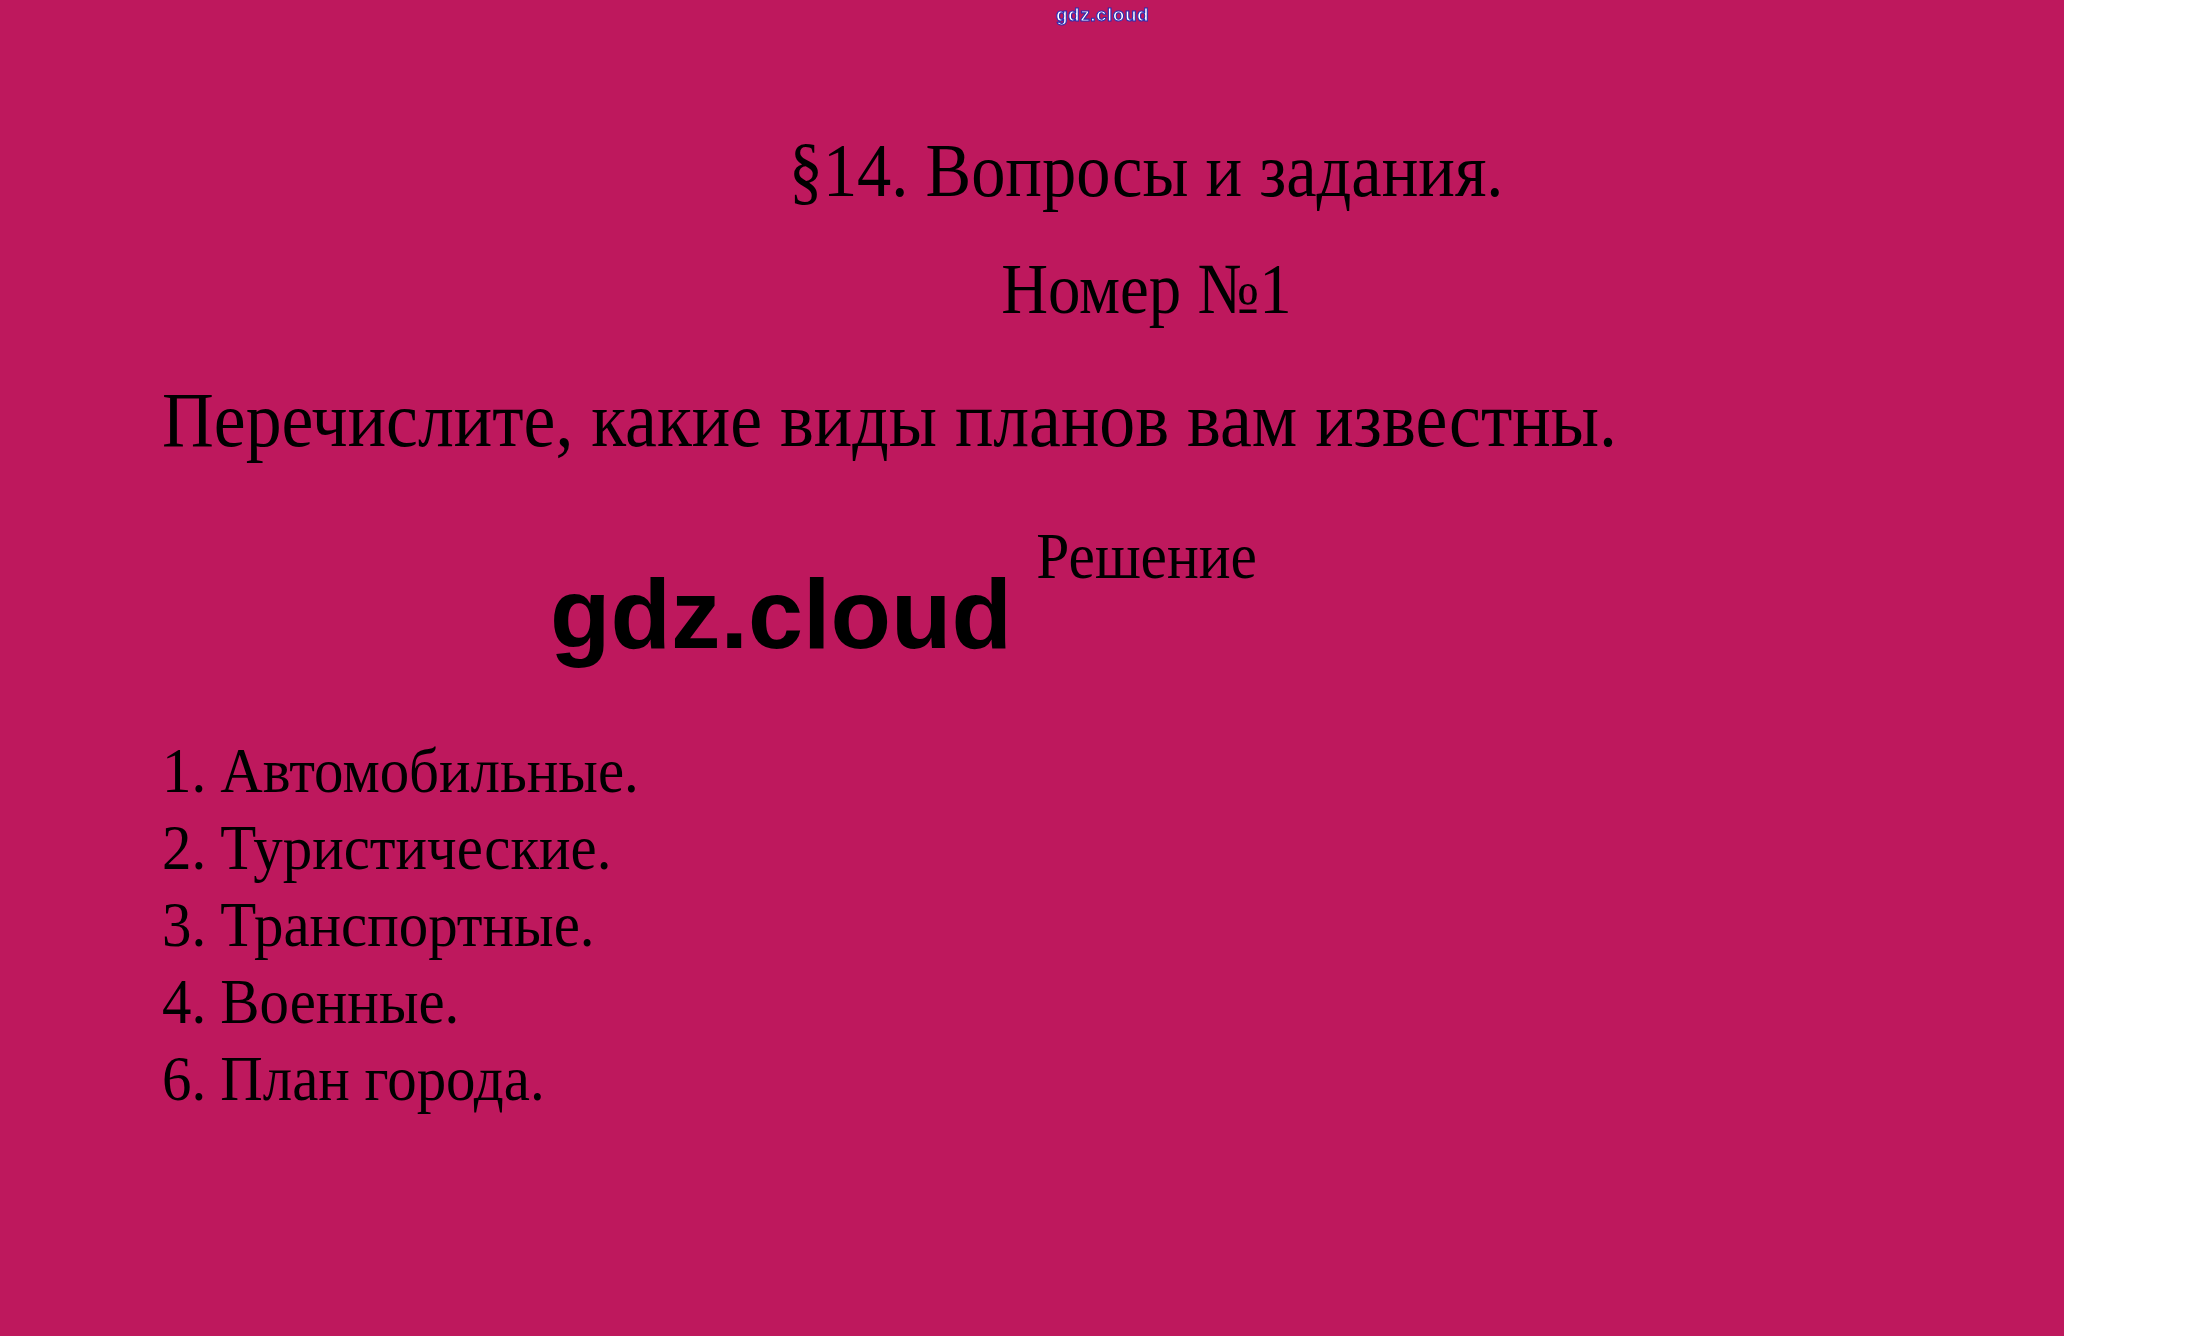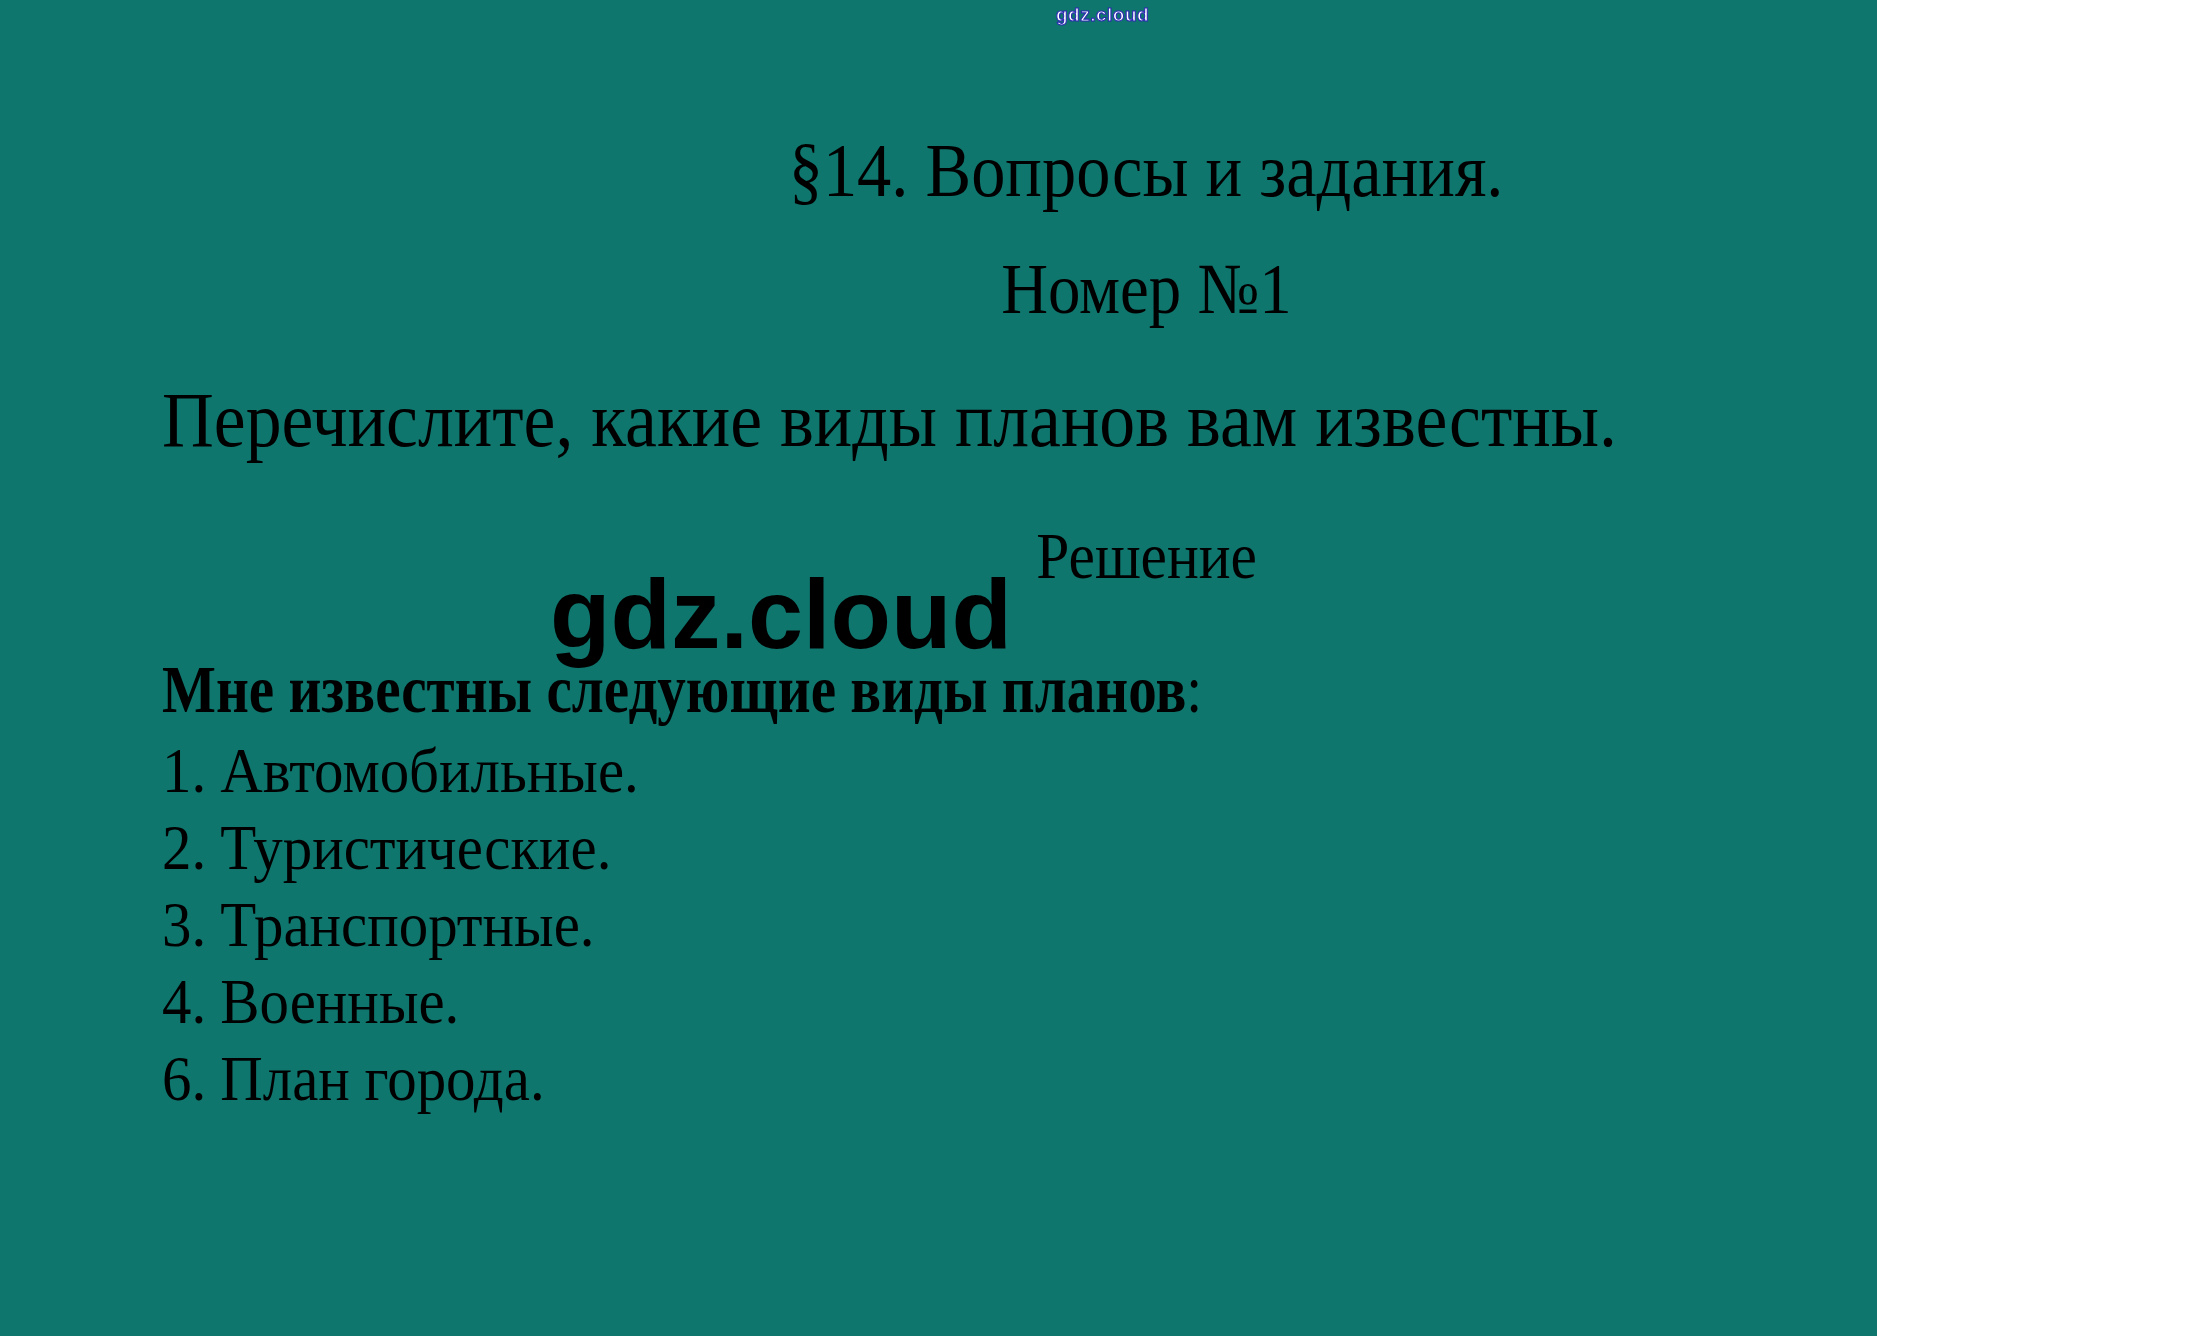--- a/index.html
+++ b/index.html
@@ -2,23 +2,23 @@
 <html><head>
 <meta charset="utf-8">
 <style>
   html, body {
     margin: 0;
     padding: 0;
     background: #ffffff;
   }
   .screen {
     position: relative;
-    width: 1877px;
+    width: 2064px;
     height: 1336px;
-    background: #0f766e;
+    background: #be185d;
     color: #000000;
     font-family: "Liberation Serif", serif;
     overflow: hidden;
   }
   .row {
     position: absolute;
     left: 0;
     width: 2197px;
     line-height: 1.1;
     white-space: nowrap;
@@ -94,25 +94,20 @@
   <div class="row question leftcol">
     <span class="sql">Перечислите, какие виды планов вам известны.</span>
   </div>
 
   <div class="row center reshenie">
     <span class="sqc">Решение</span>
   </div>
 
   <div class="wm-big">gdz.cloud</div>
 
-  <div class="row heading leftcol">
-    <span class="sql85">
-      <b>Мне известны следующие виды планов</b><span>:</span>
-    </span>
-  </div>
 
   <div class="list">
     <div class="list-item">
       <span class="sql"><span class="num">1.</span><span>Автомобильные.</span></span>
     </div>
     <div class="list-item">
       <span class="sql"><span class="num">2.</span><span>Туристические.</span></span>
     </div>
     <div class="list-item">
       <span class="sql"><span class="num">3.</span><span>Транспортные.</span></span>

